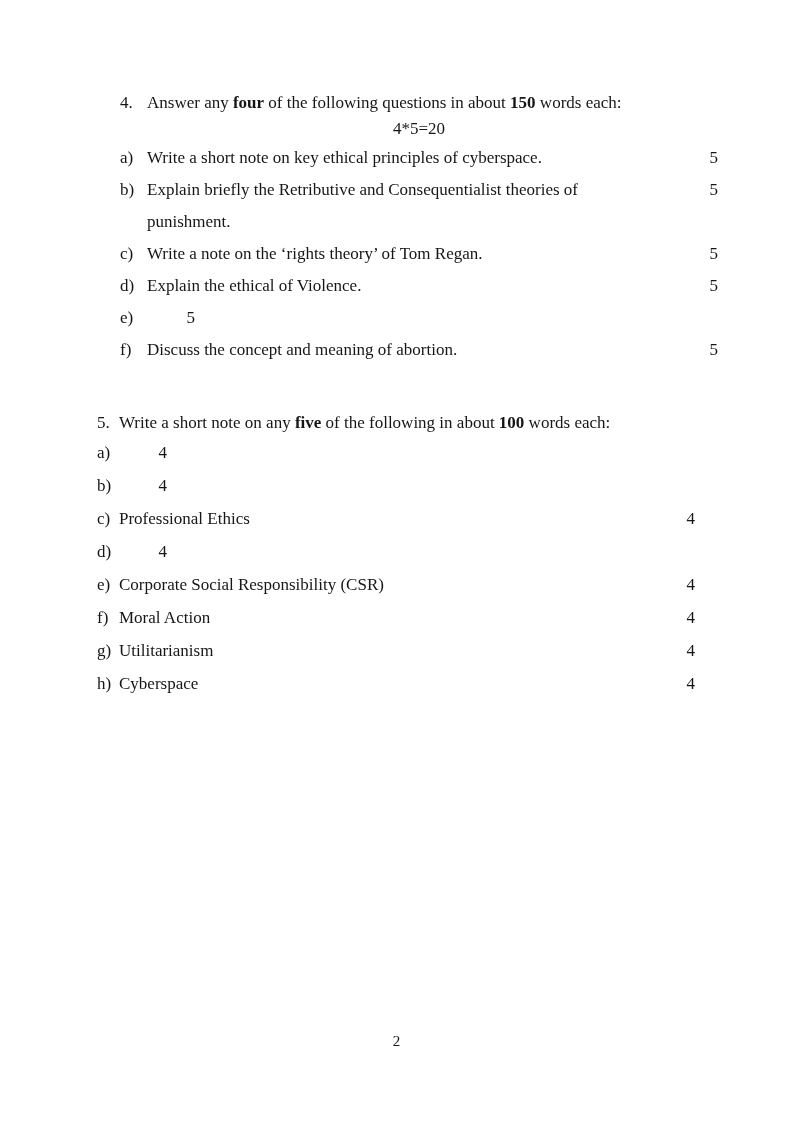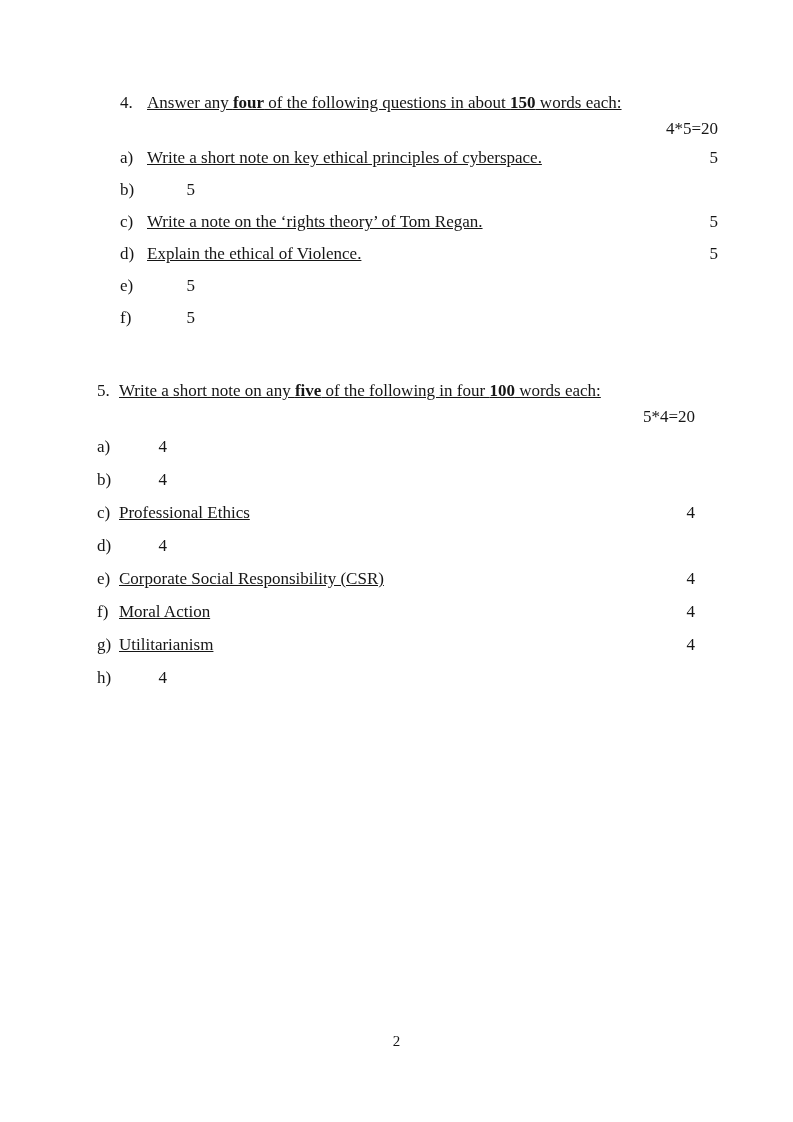--- a/index.html
+++ b/index.html
@@ -23,28 +23,28 @@
   .section { width: 100%; }
   .section-q4 { padding-left: 23px; }
   .section-q5 { margin-top: 44px; padding-left: 0; }
   .header-row, .item-row {
     display: flex;
     align-items: flex-start;
   }
   .header-row { line-height: 26px; }
   .formula-row {
     line-height: 26px;
-    text-align: right;
+    text-align: center;
   }
   .section-q4 .item-row { line-height: 32px; }
   .section-q5 .item-row { line-height: 33px; }
   .q-label { flex: 0 0 auto; }
   .section-q4 .q-label { width: 27px; }
   .section-q5 .q-label { width: 22px; }
-  .q-text { flex: 1 1 auto; padding-right: 8px; text-decoration: underline; }
+  .q-text { flex: 1 1 auto; padding-right: 8px; }
   .q-marks { flex: 0 0 48px; text-align: right; }
   .bold { font-weight: bold; }
   .page-number {
     position: absolute;
     left: 0;
     top: 1032px;
     width: 100%;
     text-align: center;
     font-size: 15px;
     line-height: 18px;
@@ -63,48 +63,49 @@
       </div>
       <div class="formula-row">4*5=20</div>
 
       <div class="item-row">
         <span class="q-label">a)</span>
         <span class="q-text">Write a short note on key ethical principles of cyberspace.</span>
         <span class="q-marks">5</span>
       </div>
       <div class="item-row">
         <span class="q-label">b)</span>
+        <span class="q-text">Explain briefly the Retributive and Consequentialist theories of punishment.</span>
         <span class="q-marks">5</span>
       </div>
       <div class="item-row">
         <span class="q-label">c)</span>
         <span class="q-text">Write a note on the ‘rights theory’ of Tom Regan.</span>
         <span class="q-marks">5</span>
       </div>
       <div class="item-row">
         <span class="q-label">d)</span>
         <span class="q-text">Explain the ethical of Violence.</span>
         <span class="q-marks">5</span>
       </div>
       <div class="item-row">
         <span class="q-label">e)</span>
         <span class="q-marks">5</span>
       </div>
       <div class="item-row">
         <span class="q-label">f)</span>
+        <span class="q-text">Discuss the concept and meaning of abortion.</span>
         <span class="q-marks">5</span>
       </div>
     </div>
 
     <div class="section section-q5">
       <div class="header-row">
         <span class="q-label">5.</span>
-        <span class="q-text"><span>Write a short note on any </span><span class="bold">five</span><span> of the following in four </span><span class="bold">100</span><span> words each:</span></span>
+        <span class="q-text"><span>Write a short note on any </span><span class="bold">five</span><span> of the following in about </span><span class="bold">100</span><span> words each:</span></span>
       </div>
-      <div class="formula-row">5*4=20</div>
 
       <div class="item-row">
         <span class="q-label">a)</span>
         <span class="q-marks">4</span>
       </div>
       <div class="item-row">
         <span class="q-label">b)</span>
         <span class="q-marks">4</span>
       </div>
       <div class="item-row">
@@ -126,20 +127,21 @@
         <span class="q-text">Moral Action</span>
         <span class="q-marks">4</span>
       </div>
       <div class="item-row">
         <span class="q-label">g)</span>
         <span class="q-text">Utilitarianism</span>
         <span class="q-marks">4</span>
       </div>
       <div class="item-row">
         <span class="q-label">h)</span>
+        <span class="q-text">Cyberspace</span>
         <span class="q-marks">4</span>
       </div>
     </div>
 
   </div>
 
   <div class="page-number">2</div>
 </div>
 
 </body></html>

